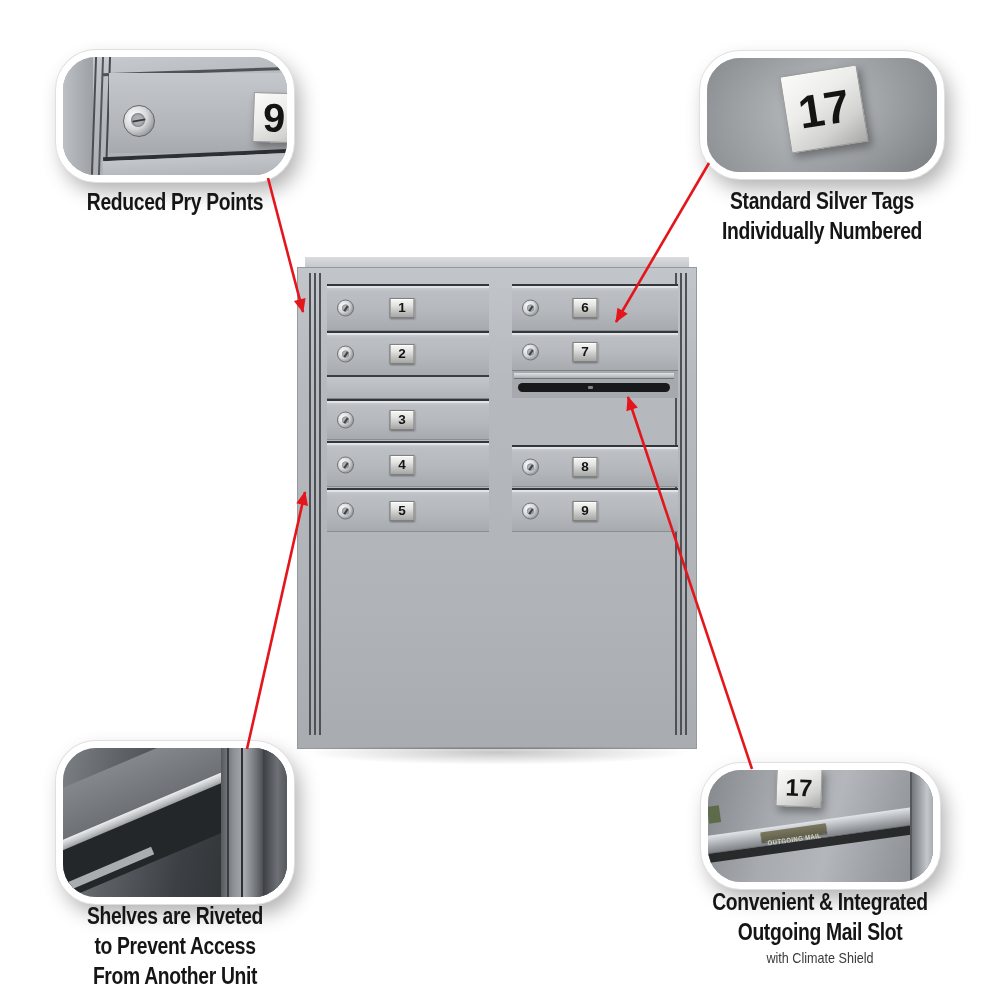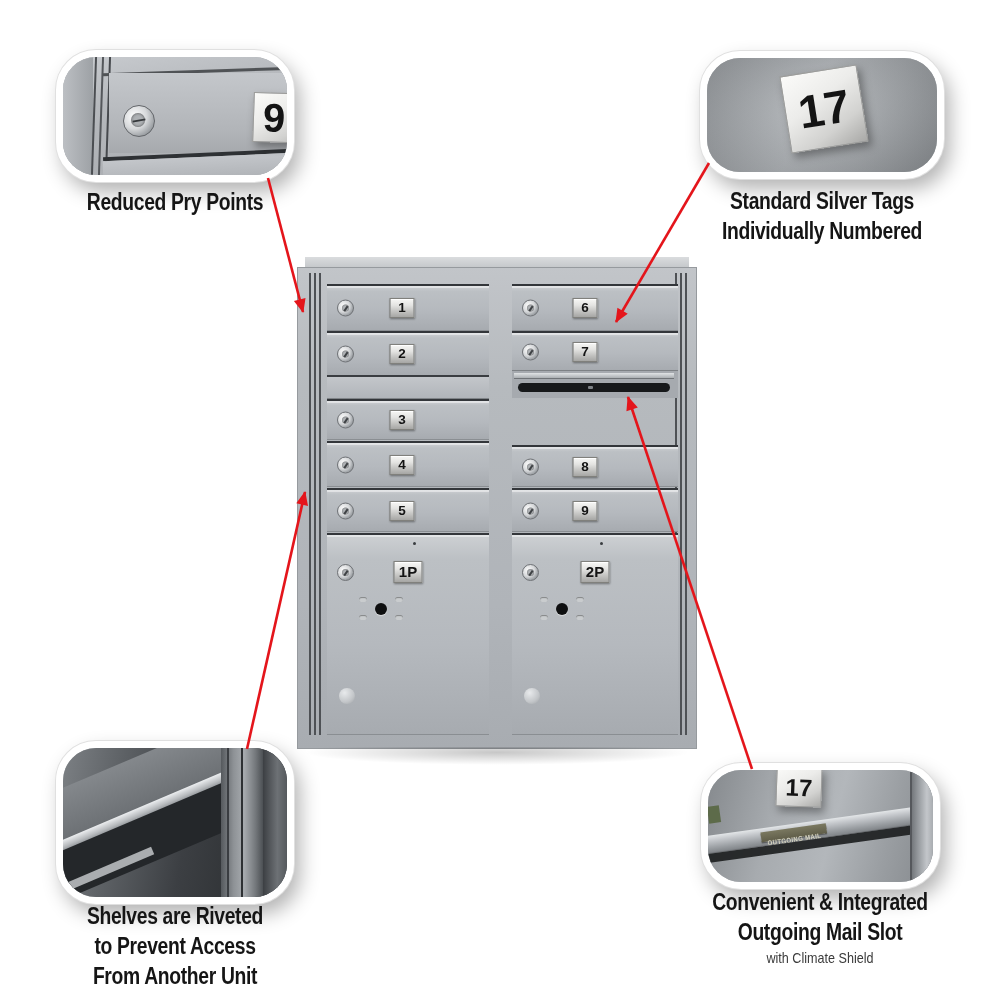--- a/index.html
+++ b/index.html
@@ -181,31 +181,20 @@
       <div class="tag tag-l">3</div>
     </div>
     <div class="door" style="left:30px;top:184px;width:162px;height:43px;">
       <div class="lock"></div>
       <div class="tag tag-l">4</div>
     </div>
     <div class="door" style="left:30px;top:231px;width:162px;height:41px;">
       <div class="lock"></div>
       <div class="tag tag-l">5</div>
     </div>
-    <div class="door parcel" style="left:30px;top:276px;width:162px;height:199px;">
-      <div class="pdot"></div>
-      <div class="lock"></div>
-      <div class="tag">1P</div>
-      <div class="pscrew" style="left:32px;top:62px;"></div>
-      <div class="pscrew" style="left:68px;top:62px;"></div>
-      <div class="pscrew" style="left:32px;top:80px;"></div>
-      <div class="pscrew" style="left:68px;top:80px;"></div>
-      <div class="phole" style="left:48px;top:68px;"></div>
-      <div class="privet"></div>
-    </div>
 
     <div class="door" style="left:215px;top:27px;width:166px;height:44px;">
       <div class="lock"></div>
       <div class="tag tag-r">6</div>
     </div>
     <div class="door" style="left:215px;top:74px;width:166px;height:37px;">
       <div class="lock"></div>
       <div class="tag tag-r">7</div>
     </div>
     <div class="slotzone" style="left:215px;top:113px;width:166px;height:27px;">
@@ -213,31 +202,20 @@
       <div class="slot-bar"></div>
       <div class="slot-dot"></div>
     </div>
     <div class="door" style="left:215px;top:188px;width:166px;height:39px;">
       <div class="lock"></div>
       <div class="tag tag-r">8</div>
     </div>
     <div class="door" style="left:215px;top:231px;width:166px;height:41px;">
       <div class="lock"></div>
       <div class="tag tag-r">9</div>
-    </div>
-    <div class="door parcel" style="left:215px;top:276px;width:166px;height:199px;">
-      <div class="pdot"></div>
-      <div class="lock"></div>
-      <div class="tag">2P</div>
-      <div class="pscrew" style="left:28px;top:62px;"></div>
-      <div class="pscrew" style="left:64px;top:62px;"></div>
-      <div class="pscrew" style="left:28px;top:80px;"></div>
-      <div class="pscrew" style="left:64px;top:80px;"></div>
-      <div class="phole" style="left:44px;top:68px;"></div>
-      <div class="privet"></div>
     </div>
 
     <div class="cab-shadow"></div>
   </div>
 
   <svg class="arrow-svg" width="1000" height="1000" viewBox="0 0 1000 1000">
     <defs>
       <marker id="ah" markerWidth="18" markerHeight="14" refX="14" refY="7" orient="auto" markerUnits="userSpaceOnUse">
         <path d="M1,1 L15,7 L1,13 z" fill="#e4151b"></path>
       </marker>

